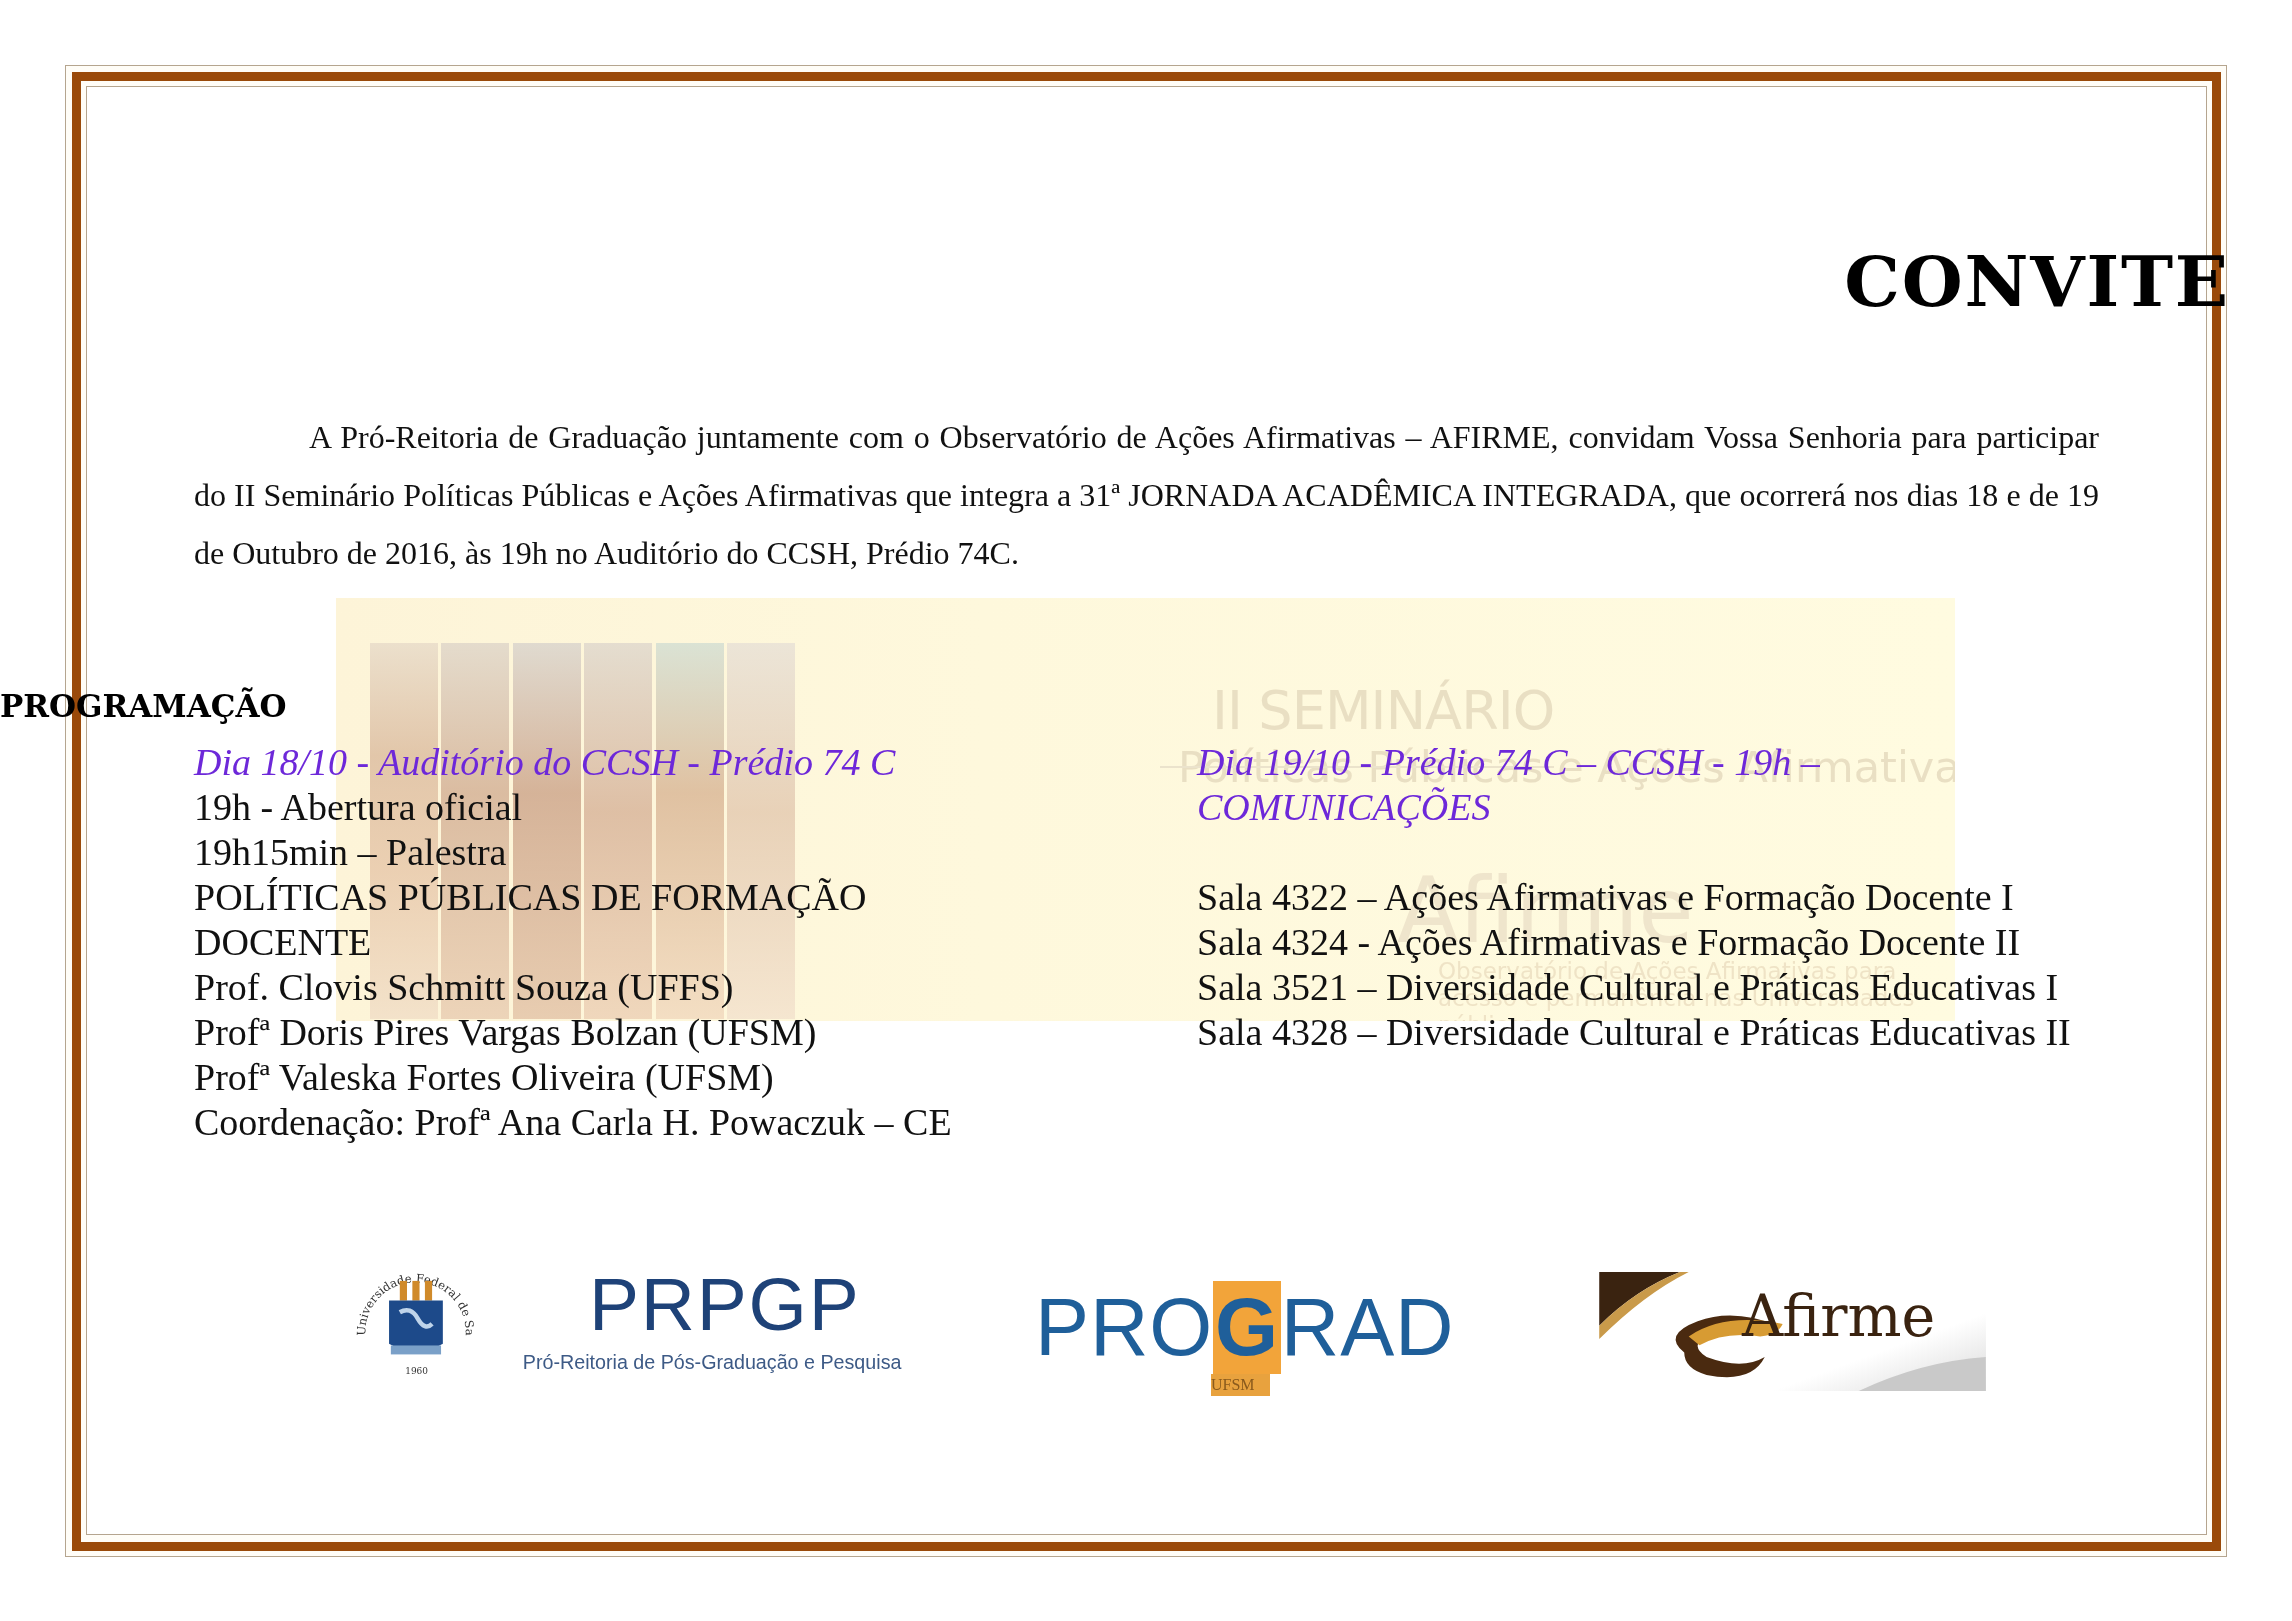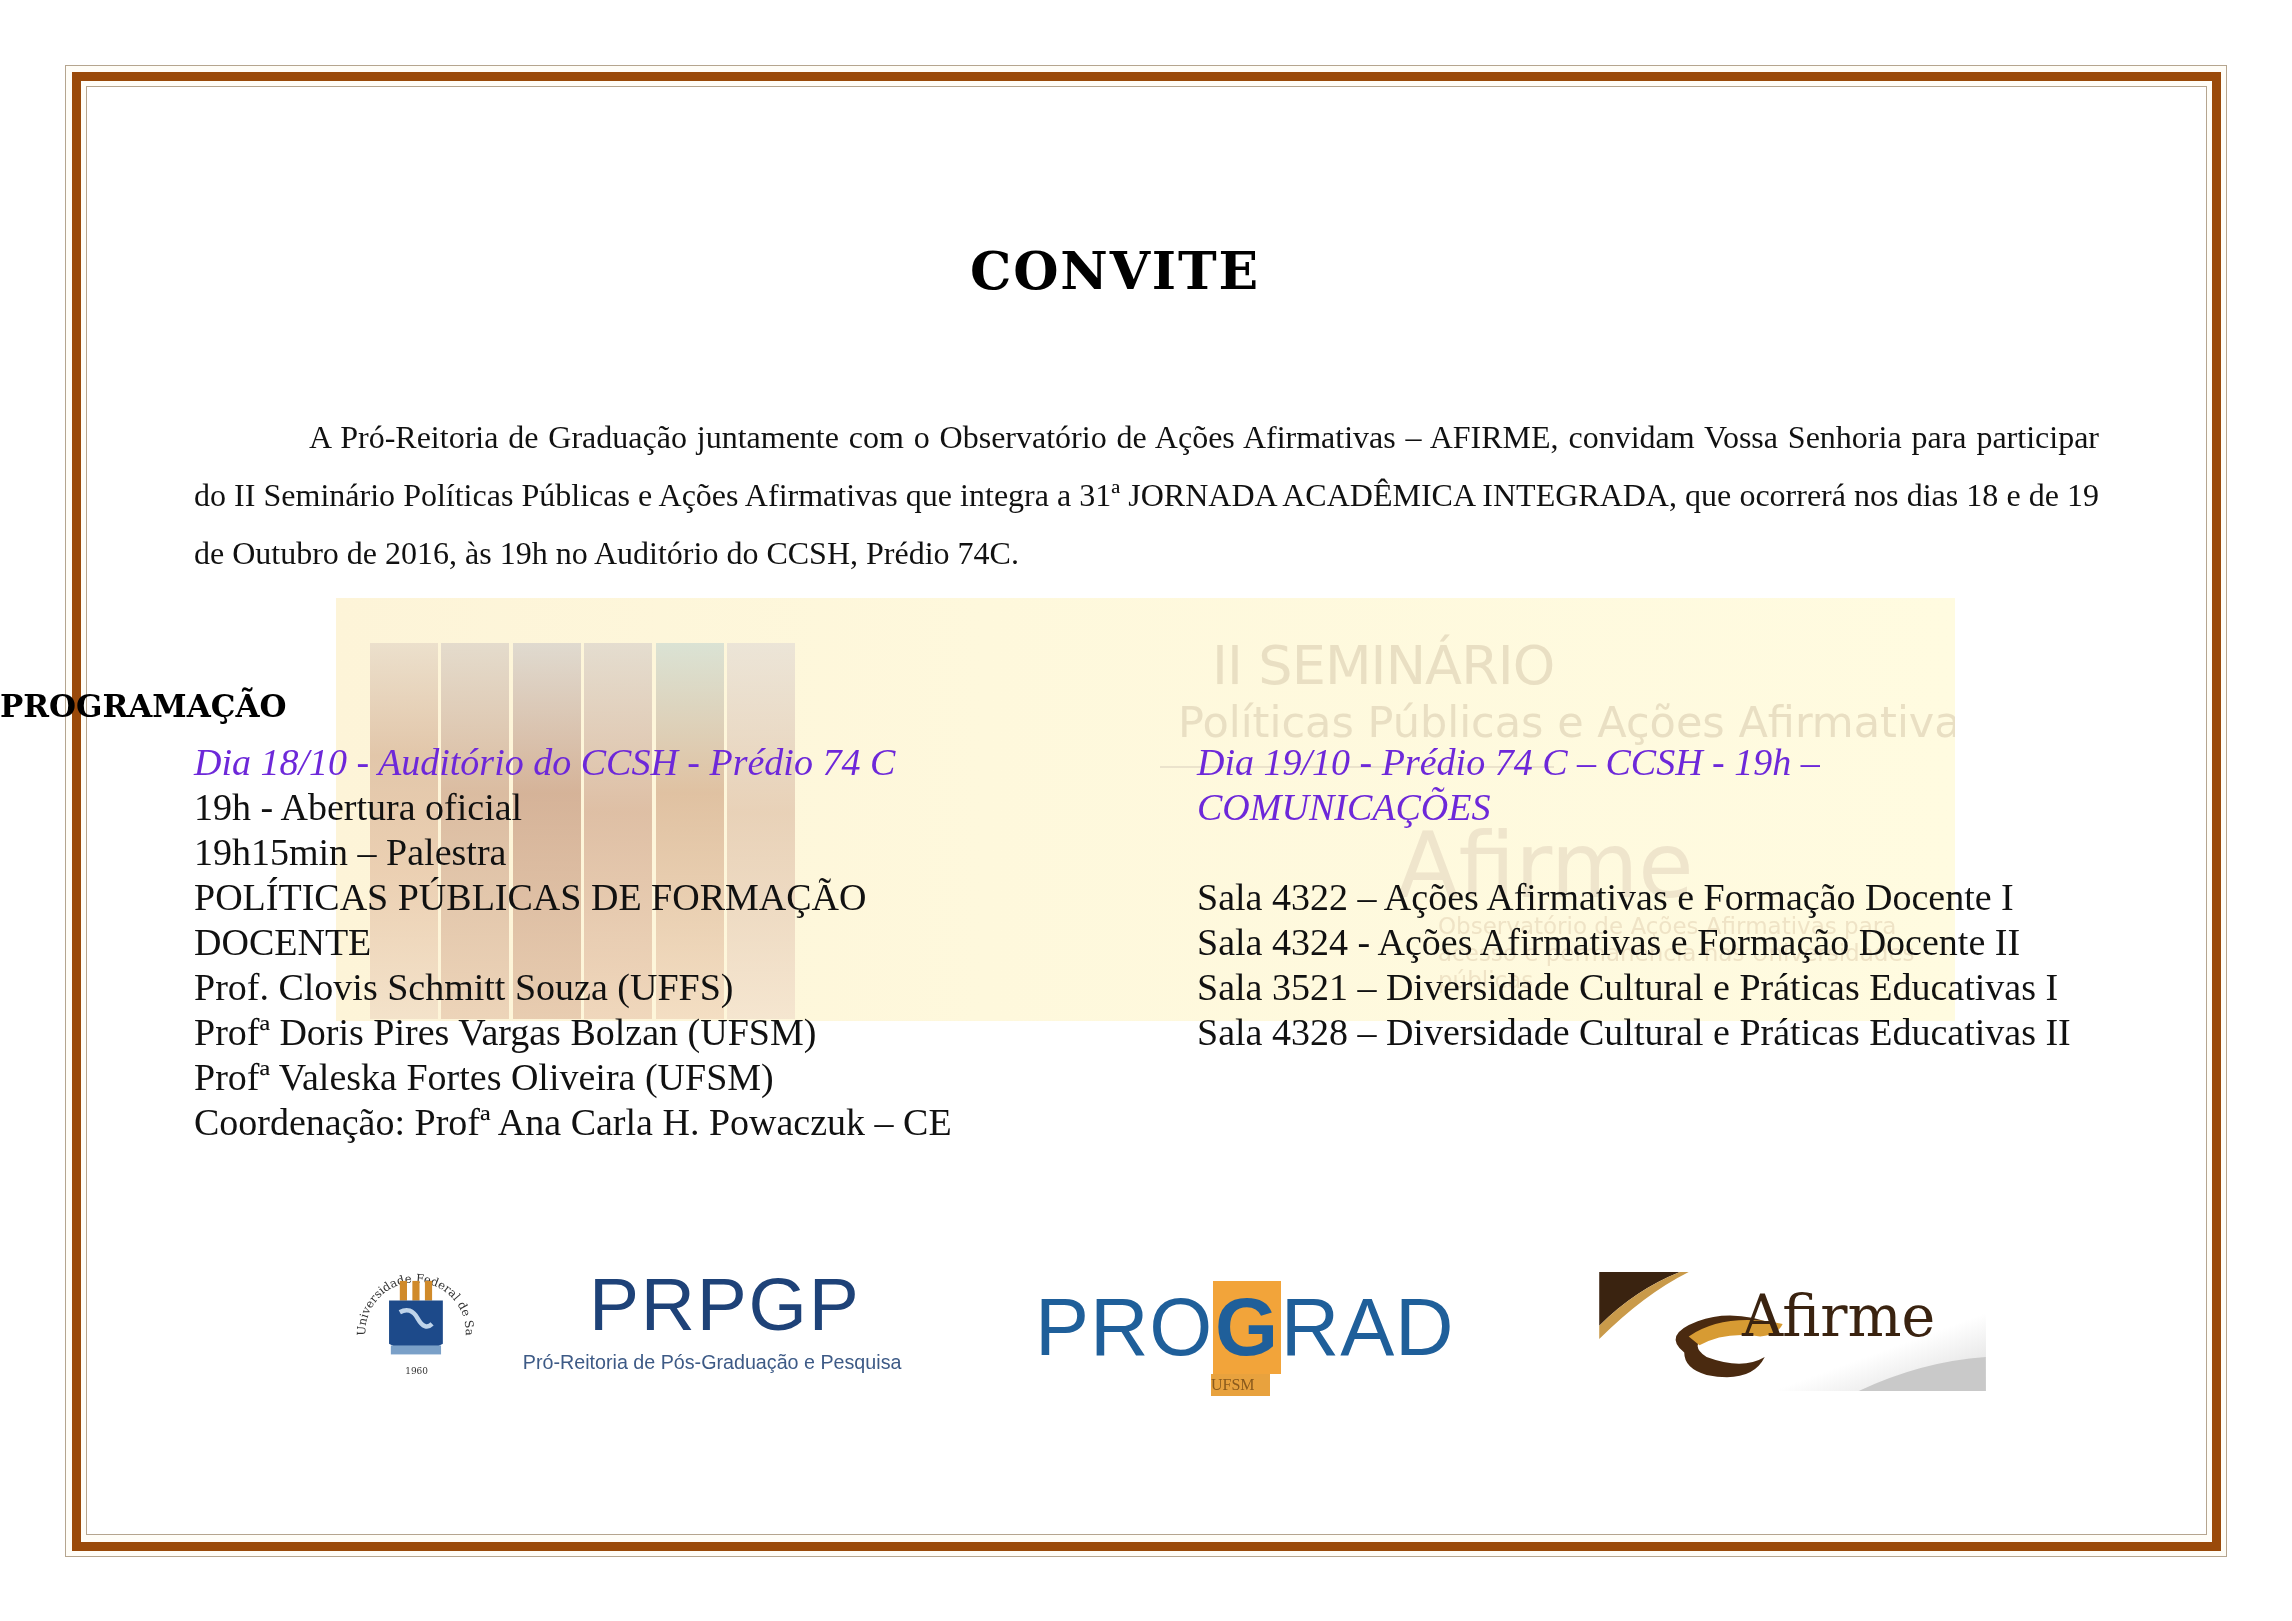--- a/index.html
+++ b/index.html
@@ -3,34 +3,34 @@
 <meta charset="utf-8">
 <style>
   html, body { margin:0; padding:0; background:#ffffff; }
   body { width:2293px; height:1622px; position:relative; overflow:hidden; font-family:"DejaVu Serif", serif; color:#111; }
   .abs { position:absolute; }
   
   .frame-outer { left:65px; top:65px; width:2162px; height:1492px; border:1.8px solid #b5a58f; box-sizing:border-box; background:#fffdf7; }
   .frame-brown { left:72px; top:72px; width:2149px; height:1479px; border:9.9px solid #9a4a0a; box-sizing:border-box; }
   .frame-inner { left:86px; top:86px; width:2121px; height:1449px; border:1.8px solid #b5a58f; box-sizing:border-box; background:#ffffff; }
 
-  .title { left:0; width:2230px; top:240px; text-align:center; font-family:"DejaVu Serif", serif; font-weight:bold; font-size:52px; letter-spacing:1.8px; color:#000; }
+  .title { left:0; width:2230px; top:240px; text-align:right; font-family:"DejaVu Serif", serif; font-weight:bold; font-size:70px; letter-spacing:1.8px; color:#000; }
 
   .intro { left:194px; top:408px; width:1905px; font-family:"Liberation Serif", serif; font-size:32px; line-height:58px; text-align:justify; text-indent:115px; color:#111; }
 
   
   .banner { left:336px; top:598px; width:1619px; height:423px; background:linear-gradient(90deg,#fdf4d8 0%, #fef8dc 40%, #fffbe0 100%); overflow:hidden; }
   .photo-strips { left:34px; top:45px; width:425px; height:376px; display:flex; gap:3.6px; }
   .strip { flex:1; background:linear-gradient(180deg,#e6d9c8 0%, #d9b79a 30%, #e5c3a5 60%, #f0dcc5 100%); opacity:.75; }
   .strip.s2 { background:linear-gradient(180deg,#dcd3c8 0%,#cfa98e 40%,#e7c9ae 100%); }
   .strip.s3 { background:linear-gradient(180deg,#d6d1cc 0%,#c89d83 40%,#e1bfa3 100%); }
   .strip.s4 { background:linear-gradient(180deg,#dcd5cc 0%,#d4ad93 45%,#ebcdb2 100%); }
   .strip.s5 { background:linear-gradient(180deg,#cfdcd2 0%,#d6b08f 40%,#f0d6bb 100%); }
   .strip.s6 { background:linear-gradient(180deg,#e6dfd6 0%,#e1c5ac 45%,#f2e0cc 100%); }
-  .wm { color:#e9dfc3; font-family:"DejaVu Sans", sans-serif; white-space:nowrap; }
+  .wm { color:#e9dfc3; font-family:"DejaVu Sans", sans-serif; white-space:nowrap;margin-top:45px; }
   .wm-1 { left:876px; top:36px; font-size:54px; letter-spacing:-0.9px; }
   .wm-2 { left:842px; top:99px; font-size:43px; }
   .wm-line { left:824px; top:168px; width:394px; height:1.8px; background:#ebe3cc; }
   .wm-3 { left:1061px; top:215px; font-size:90px; color:#efe5cc; }
   .wm-4 { left:1102px; top:315px; font-size:23px; line-height:27px; color:#efe3c6; }
 
   .prog-title { left:0; width:2293px; top:688px; text-align:left; font-family:"DejaVu Serif", serif; font-weight:bold; font-size:31px; color:#000; }
 
   .col { font-family:"Liberation Serif", serif; font-size:38px; line-height:45px; color:#111; }
   .col-left { left:194px; top:740px; width:967px; }

